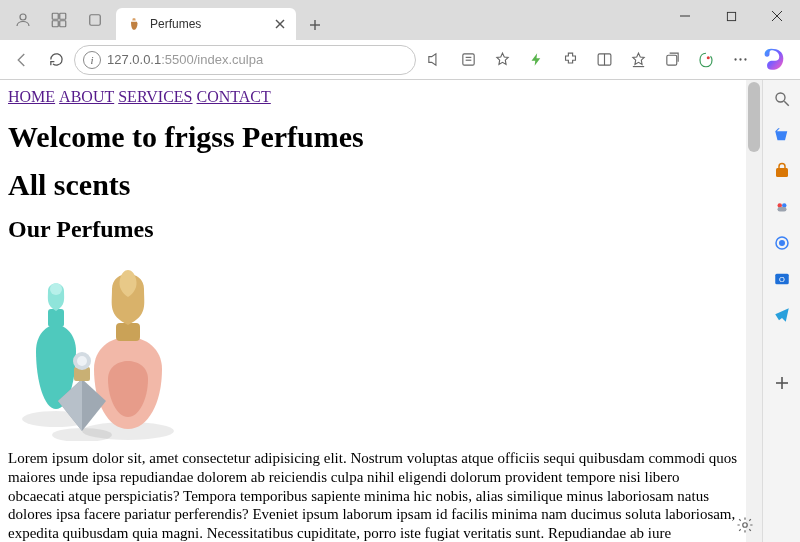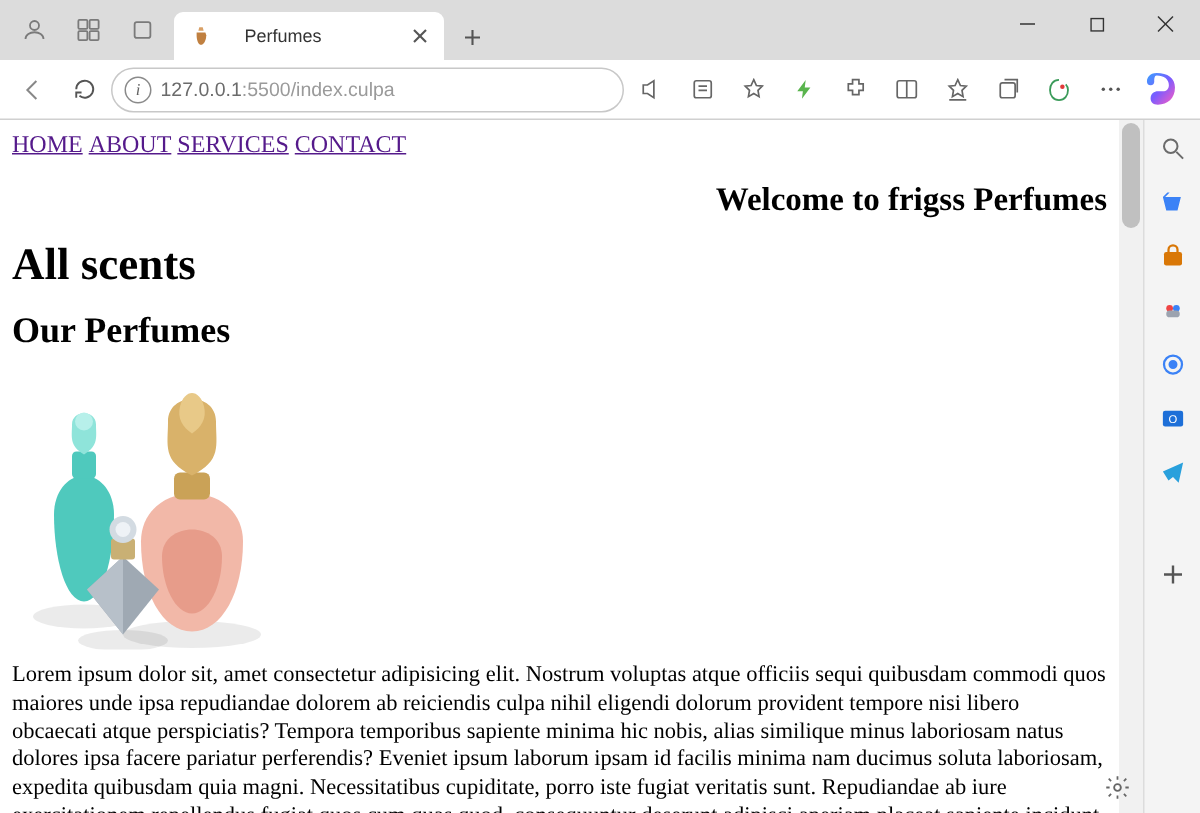--- a/index.html
+++ b/index.html
@@ -4,21 +4,21 @@
 <style>
   * { box-sizing: border-box; }
   html, body { margin: 0; padding: 0; font-family: "Segoe UI", Arial, sans-serif; }
   .window { width: 800px; height: 542px; background: #e8e8e8; display: flex; flex-direction: column; overflow: hidden; position: relative; }
 
   
   .titlebar { height: 40px; background: #dcdcdc; display: flex; align-items: flex-end; }
   .titlebar-left { display: flex; align-items: center; height: 100%; padding-left: 6px; gap: 2px; }
   .tb-btn { width: 34px; height: 34px; display: flex; align-items: center; justify-content: center; color: #555; }
   .tabstrip { display: flex; align-items: flex-end; height: 100%; margin-left: 4px; flex: 1; }
-  .tab { height: 32px; background: #fff; border-radius: 6px 6px 0 0; display: flex; align-items: center; padding: 0 8px 0 10px; gap: 21px; min-width: 180px; font-size: 12px; color: #333; }
+  .tab { height: 32px; background: #fff; border-radius: 6px 6px 0 0; display: flex; align-items: center; padding: 0 8px 0 10px; gap: 8px; min-width: 180px; font-size: 12px; color: #333; }
   .tab .favicon { width: 16px; height: 16px; display: flex; align-items: center; justify-content: center; }
   .tab .tab-title { flex: 1; white-space: nowrap; overflow: hidden; text-overflow: ellipsis; }
   .tab .tab-close { width: 16px; height: 16px; display: flex; align-items: center; justify-content: center; color: #555; font-size: 14px; }
   .newtab { width: 30px; height: 30px; display: flex; align-items: center; justify-content: center; color: #555; font-size: 16px; margin-left: 4px; }
   .win-controls { display: flex; height: 100%; margin-left: auto; }
   .win-btn { width: 46px; height: 32px; display: flex; align-items: center; justify-content: center; color: #333; }
 
   
   .toolbar { height: 40px; background: #fff; border-bottom: 1px solid #d0d0d0; display: flex; align-items: center; padding: 0 6px; gap: 2px; }
   .tool-btn { width: 32px; height: 32px; display: flex; align-items: center; justify-content: center; color: #616161; border-radius: 4px; }
@@ -34,21 +34,21 @@
   .viewport { flex: 1; display: flex; min-height: 0; }
   .page { flex: 1; overflow: hidden; background: #fff; padding: 6px 8px 0 8px; font-family: "Times New Roman", Times, serif; color: #000; }
   .scrollbar { width: 16px; background: #f1f1f1; position: relative; }
   .scrollthumb { position: absolute; left: 2px; right: 2px; top: 2px; height: 70px; background: #c0c0c0; border-radius: 6px; }
   .edge-sidebar { width: 38px; background: #f4f4f4; border-left: 1px solid #dcdcdc; display: flex; flex-direction: column; align-items: center; padding-top: 8px; gap: 14px; }
   .side-icon { width: 22px; height: 22px; display: flex; align-items: center; justify-content: center; color: #666; }
 
   
   .navlinks a { color: #551a8b; font-size: 16px; }
   .navlinks { margin: 2px 0 6px 0; }
-  h1.page-h1 { font-size: 22px; font-weight: bold; margin: 14px 0 10px 0; text-align: right; }
+  h1.page-h1 { font-size: 30px; font-weight: bold; margin: 14px 0 10px 0; }
   h2.page-h2 { font-size: 30px; font-weight: bold; margin: 14px 0 8px 0; }
   h3.page-h3 { font-size: 24px; font-weight: bold; margin: 14px 0 8px 0; }
   .perfume-img { width: 180px; height: 190px; display: block; margin: 6px 0 4px 0; }
   p.body { font-size: 15px; line-height: 1.25; margin: 8px 0 0 0; }
 
   .settings-fab { position: absolute; right: 44px; bottom: 6px; width: 22px; height: 22px; display:flex; align-items:center; justify-content:center; color:#555; }
 
   svg { display: block; }
 </style>
 </head>

